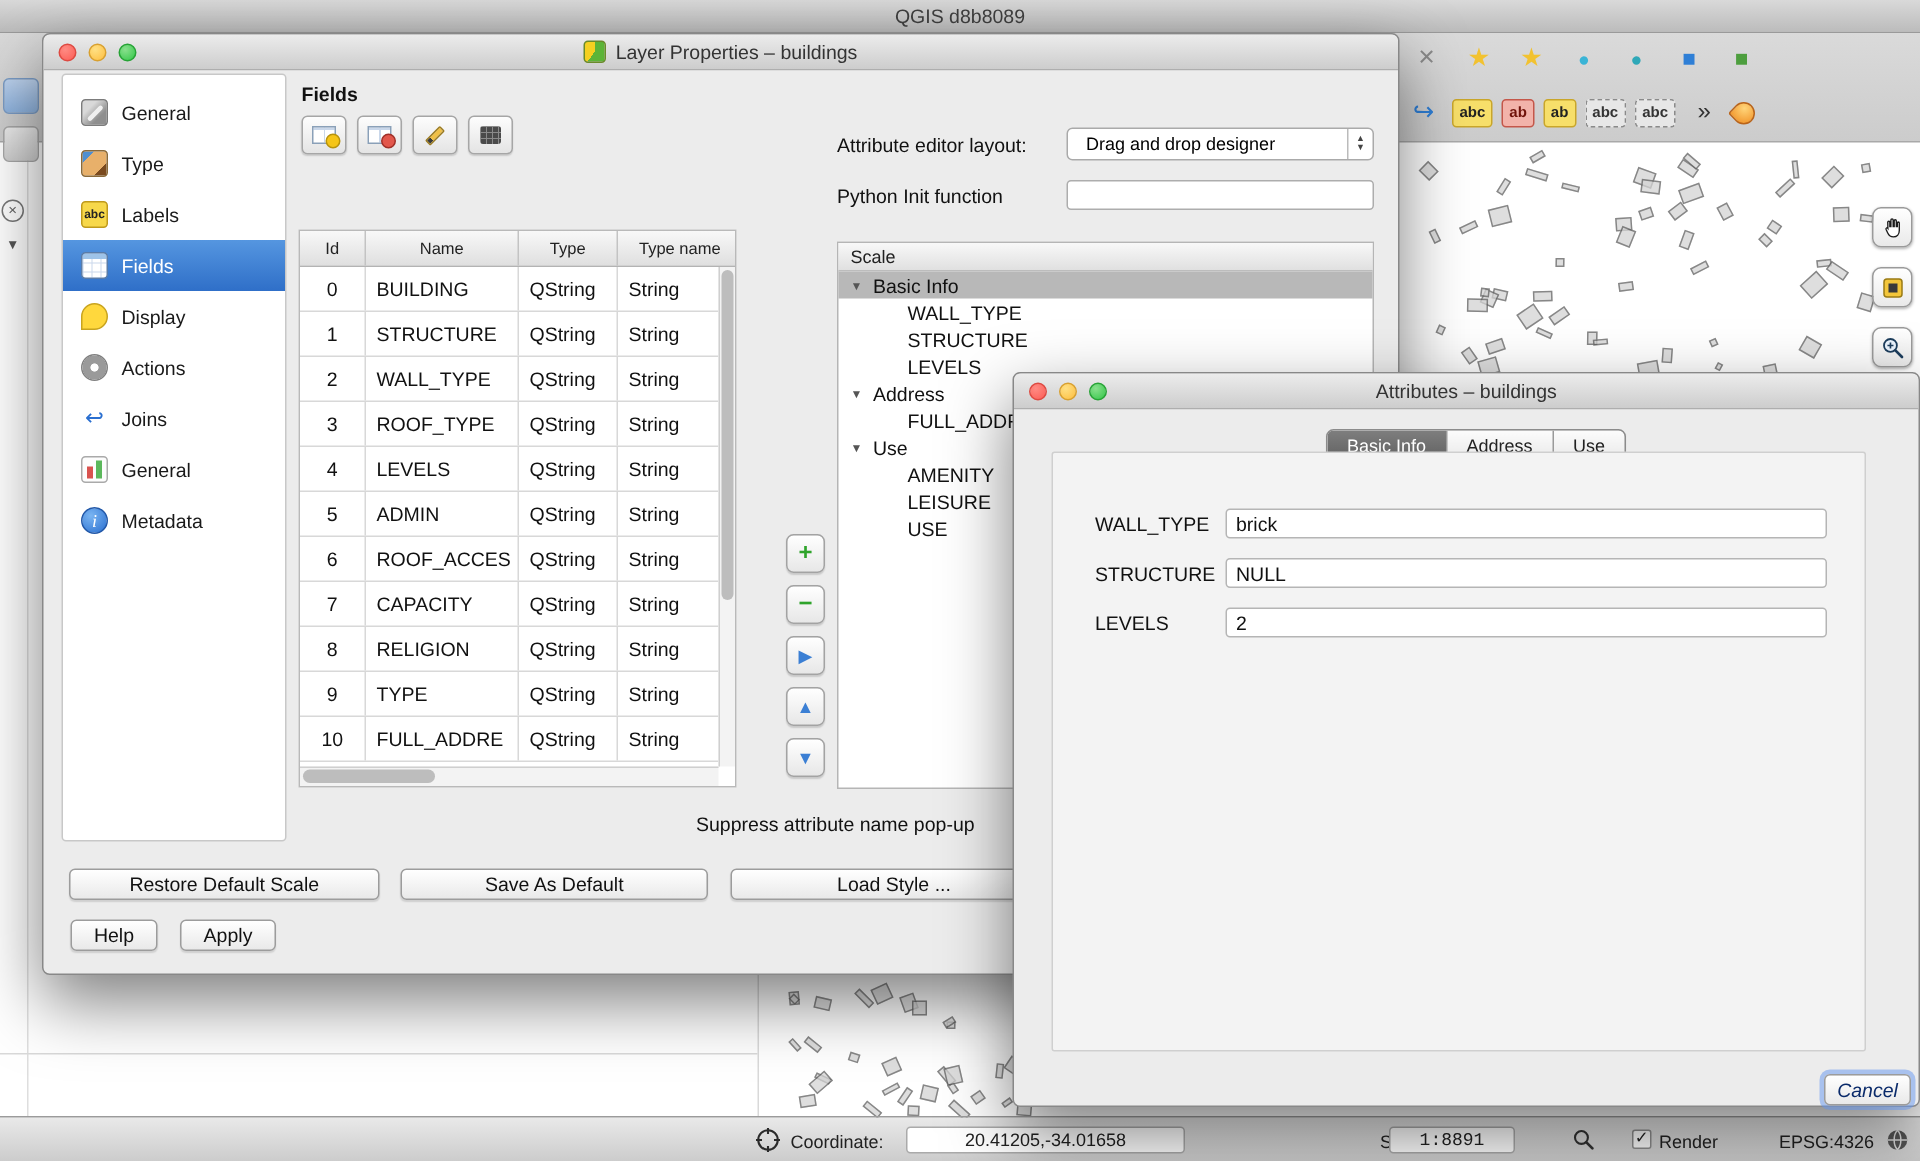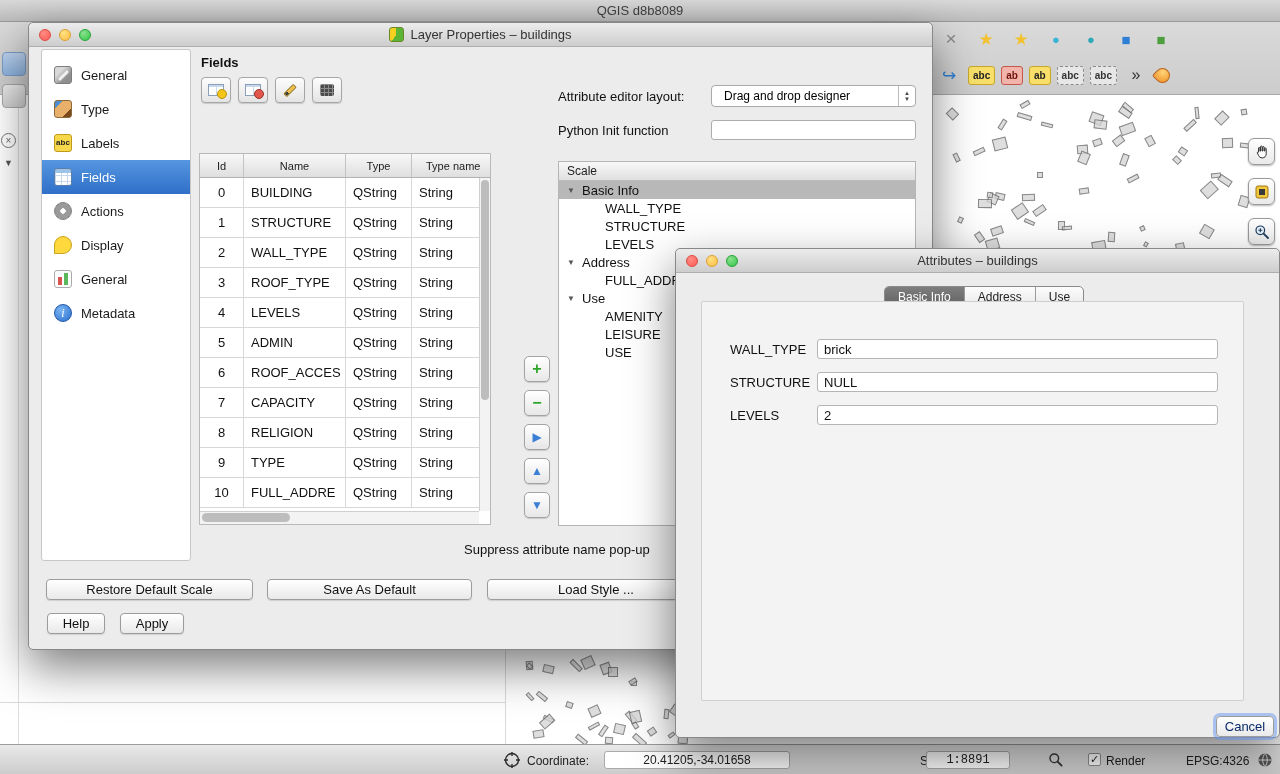--- a/index.html
+++ b/index.html
@@ -172,21 +172,21 @@
     border-radius:5px; overflow:hidden; background:linear-gradient(#fcfcfc,#e9e9e9); box-shadow:0 1px 1px rgba(0,0,0,.1);}
   .tab{padding:0 13px; font-size:12px; color:#222; display:flex; align-items:center; border-right:1px solid #9a9a9a; cursor:default;}
   .tab:last-child{border-right:none;}
   .tab.active{background:linear-gradient(#7e7e7e,#626262); color:#fff;}
   #attr-panel{position:absolute; left:25px; top:52px; width:543px; height:400px; background:#f3f3f3;
     border:1px solid #cfcfcf; border-radius:2px;}
   .arow{position:absolute; left:28px; right:25px; height:22px; display:flex; align-items:center;}
   .arow .alabel{width:87px; font-size:13px; color:#111;}
   .ainput{flex:1; height:20px; border:1px solid #b5b5b5; border-radius:3px; background:#fff;
     font-size:13px; padding:0 6px; font-family:"Liberation Sans",sans-serif; color:#111;}
-  #btn-cancel{left:540px; top:467px; width:58px; box-shadow:0 0 0 3px rgba(100,150,240,.5); color:#0a2a6a;}
+  #btn-cancel{left:540px; top:467px; width:58px; box-shadow:0 0 0 3px rgba(100,150,240,.5); color:#0a2a6a;font-style:italic;}
 
   
   #statusbar{position:absolute; left:0; right:0; bottom:0; height:30px;
     background:linear-gradient(#e9e9e9,#cccccc); border-top:1px solid #9b9b9b; z-index:4;}
   .sb-abs{position:absolute;}
   .sb-label{font-size:12px; color:#222; top:9px;}
   #coord-input{left:604px; top:6px; width:186px;}
   #scale-input{left:926px; top:6px; width:84px;font-family:Liberation Mono, monospace;}
   #render-cb{left:1088px; top:8px; width:13px; height:13px; background:#fff; border:1px solid #8f8f8f;
     border-radius:2px; font-size:11px; line-height:11px; text-align:center; color:#222;}
@@ -369,26 +369,30 @@
         </div>
         <div class="side-item">
           <span class="sic sic-labels"></span>
           <span>Labels</span>
         </div>
         <div class="side-item active">
           <span class="sic sic-fields"></span>
           <span>Fields</span>
         </div>
         <div class="side-item">
+          <span class="sic sic-display"></span>
+          <span>Display</span>
+        </div>
+        <div class="side-item">
           <span class="sic sic-actions"></span>
           <span>Actions</span>
         </div>
         <div class="side-item">
-          <span class="sic sic-display"></span>
-          <span>Display</span>
+          <span class="sic sic-joins"></span>
+          <span>Joins</span>
         </div>
         <div class="side-item">
           <span class="sic sic-diagrams"></span>
           <span>General</span>
         </div>
         <div class="side-item">
           <span class="sic sic-metadata"></span>
           <span>Metadata</span>
         </div>
       </div>

